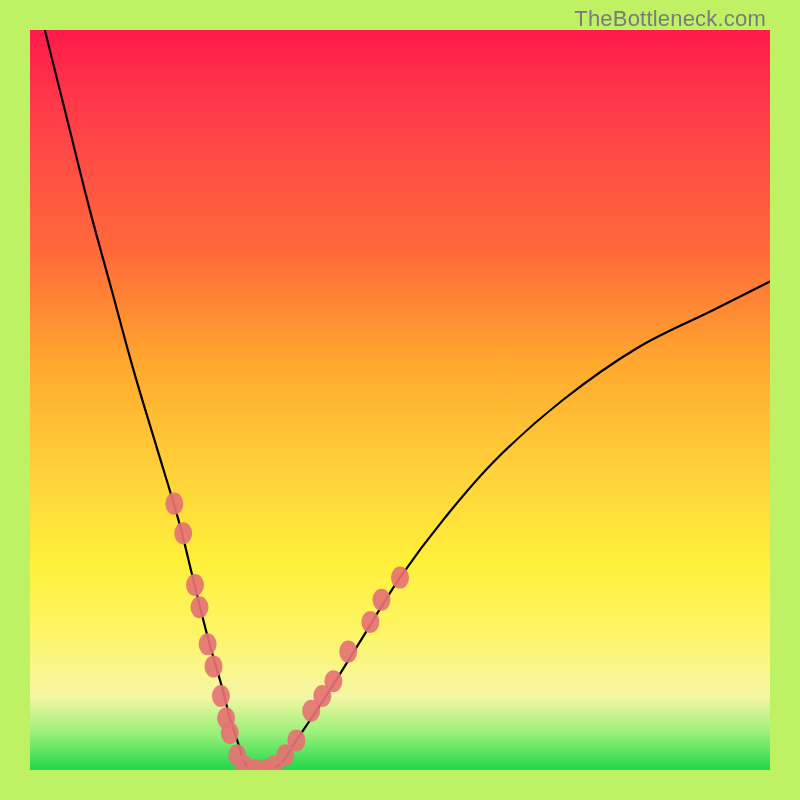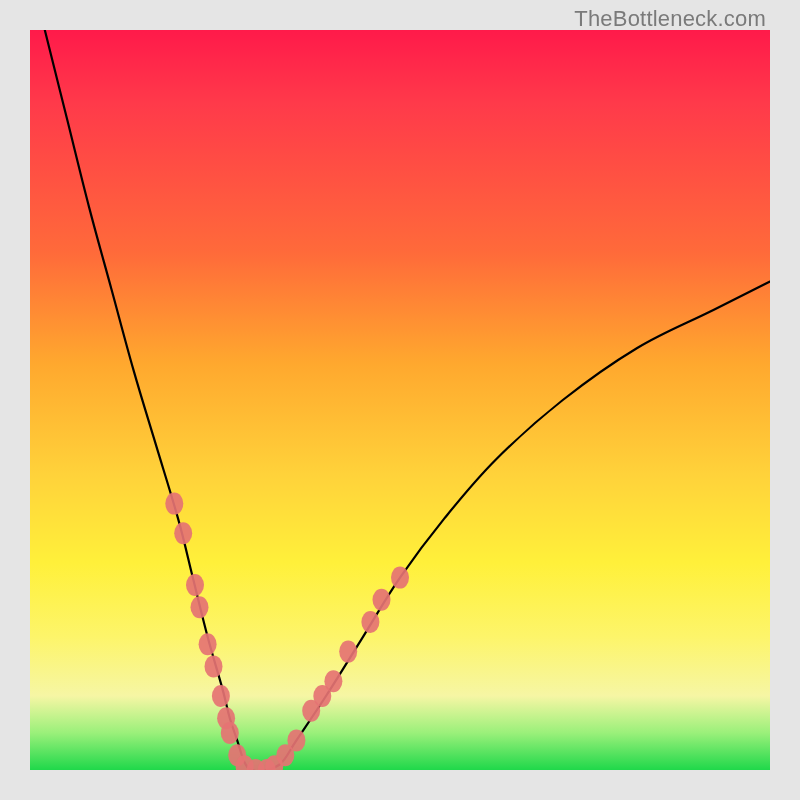--- a/index.html
+++ b/index.html
@@ -8,21 +8,21 @@
     width: 800px;
     height: 800px;
     overflow: hidden;
     background: #000;
     font-family: Arial, Helvetica, sans-serif;
   }
   .frame {
     position: relative;
     width: 800px;
     height: 800px;
-    background: #e5e5e5;
+    background: #bef264;
   }
   .plot-area {
     position: absolute;
     left: 30px;
     top: 30px;
     width: 740px;
     height: 740px;
     
     background: linear-gradient(
       to bottom,

